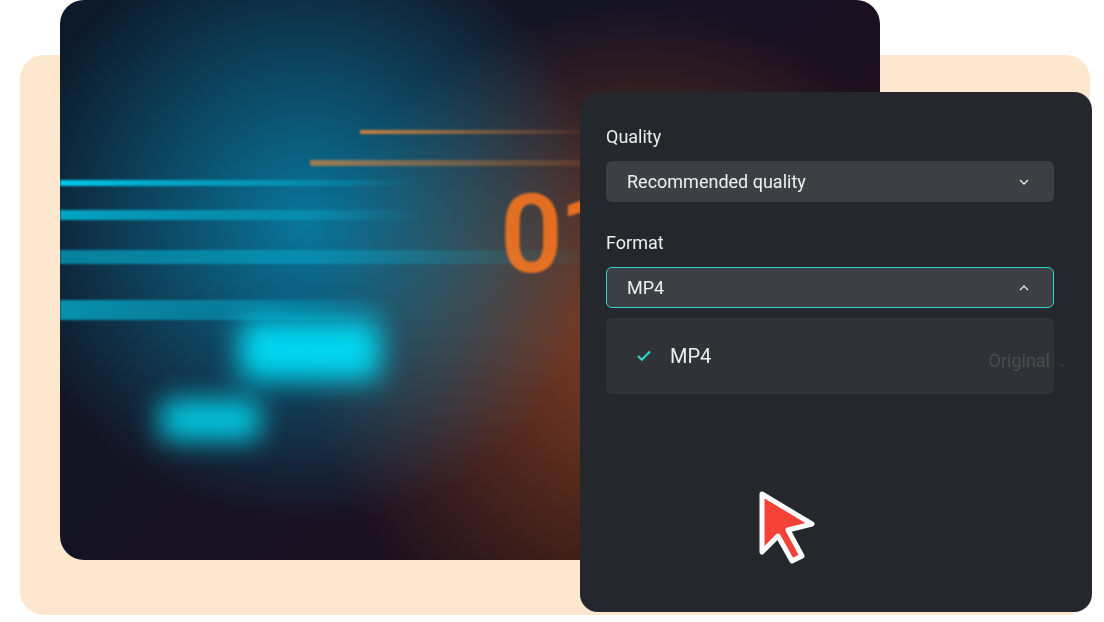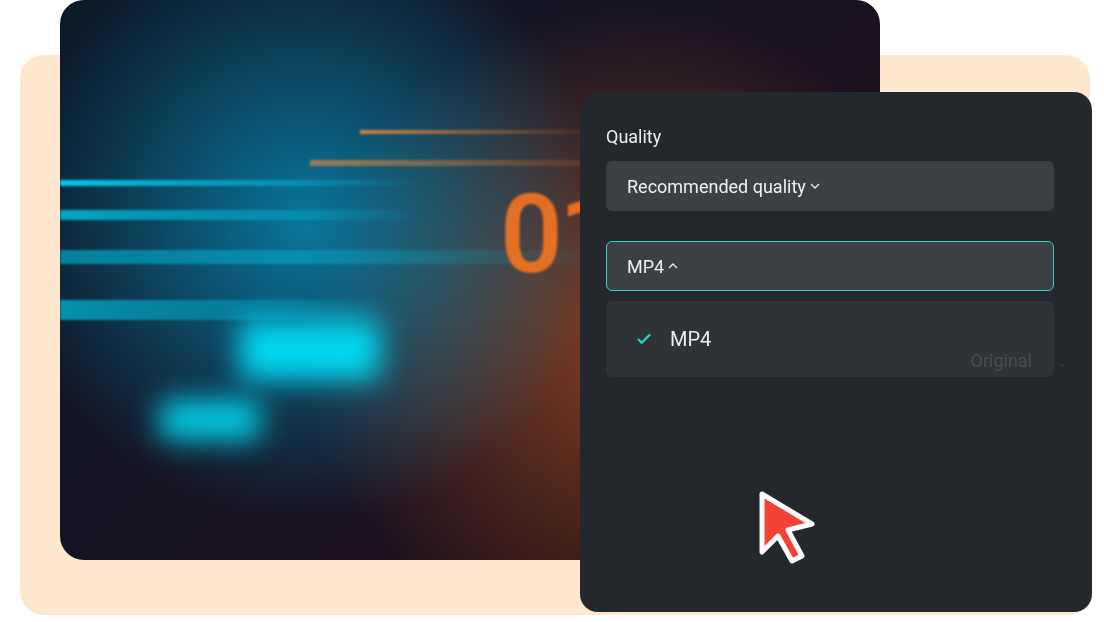--- a/index.html
+++ b/index.html
@@ -76,23 +76,24 @@
   .field-label {
     font-size: 18px;
     font-weight: 400;
     color: #eceef0;
     margin-bottom: 14px;
   }
   .select {
     width: 100%;
     background: #3c3f43;
     border-radius: 6px;
-    height: 50px;
+    height: 41px;
     display: flex;
     align-items: center;
+    justify-content: space-between;
     padding: 0 20px;
     font-size: 18px;
     color: #f0f0f0;
     cursor: pointer;
     margin-bottom: 30px;
     border: 1px solid transparent;
   }
   .select.open {
     border: 1.5px solid #2fd6c7;
     margin-bottom: 10px;
@@ -127,21 +128,21 @@
   .check.hidden svg { visibility: hidden; }
 
   .ghost {
     position: absolute;
     right: 24px;
     top: 258px;
     font-size: 18px;
     color: rgba(200,200,200,0.18);
     display: flex;
     align-items: flex-end;
-    gap: 24px;
+    gap: 6px;
     pointer-events: none;
   }
 
   .cursor {
     position: absolute;
     left: 752px;
     top: 486px;
     width: 70px;
     height: 80px;
     pointer-events: none;
@@ -163,20 +164,21 @@
   <div class="select">
     <span>Recommended quality</span>
     <span class="chev">
       <svg viewBox="0 0 24 24">
           <polyline points="6 9 12 15 18 9"></polyline>
         </svg>
     </span>
   </div>
 
 
+  <div class="field-label">Format</div>
   <div class="select open">
     <span>MP4</span>
     <span class="chev">
       <svg viewBox="0 0 24 24">
           <polyline points="6 15 12 9 18 15"></polyline>
         </svg>
     </span>
   </div>
 
   <div class="dropdown">

